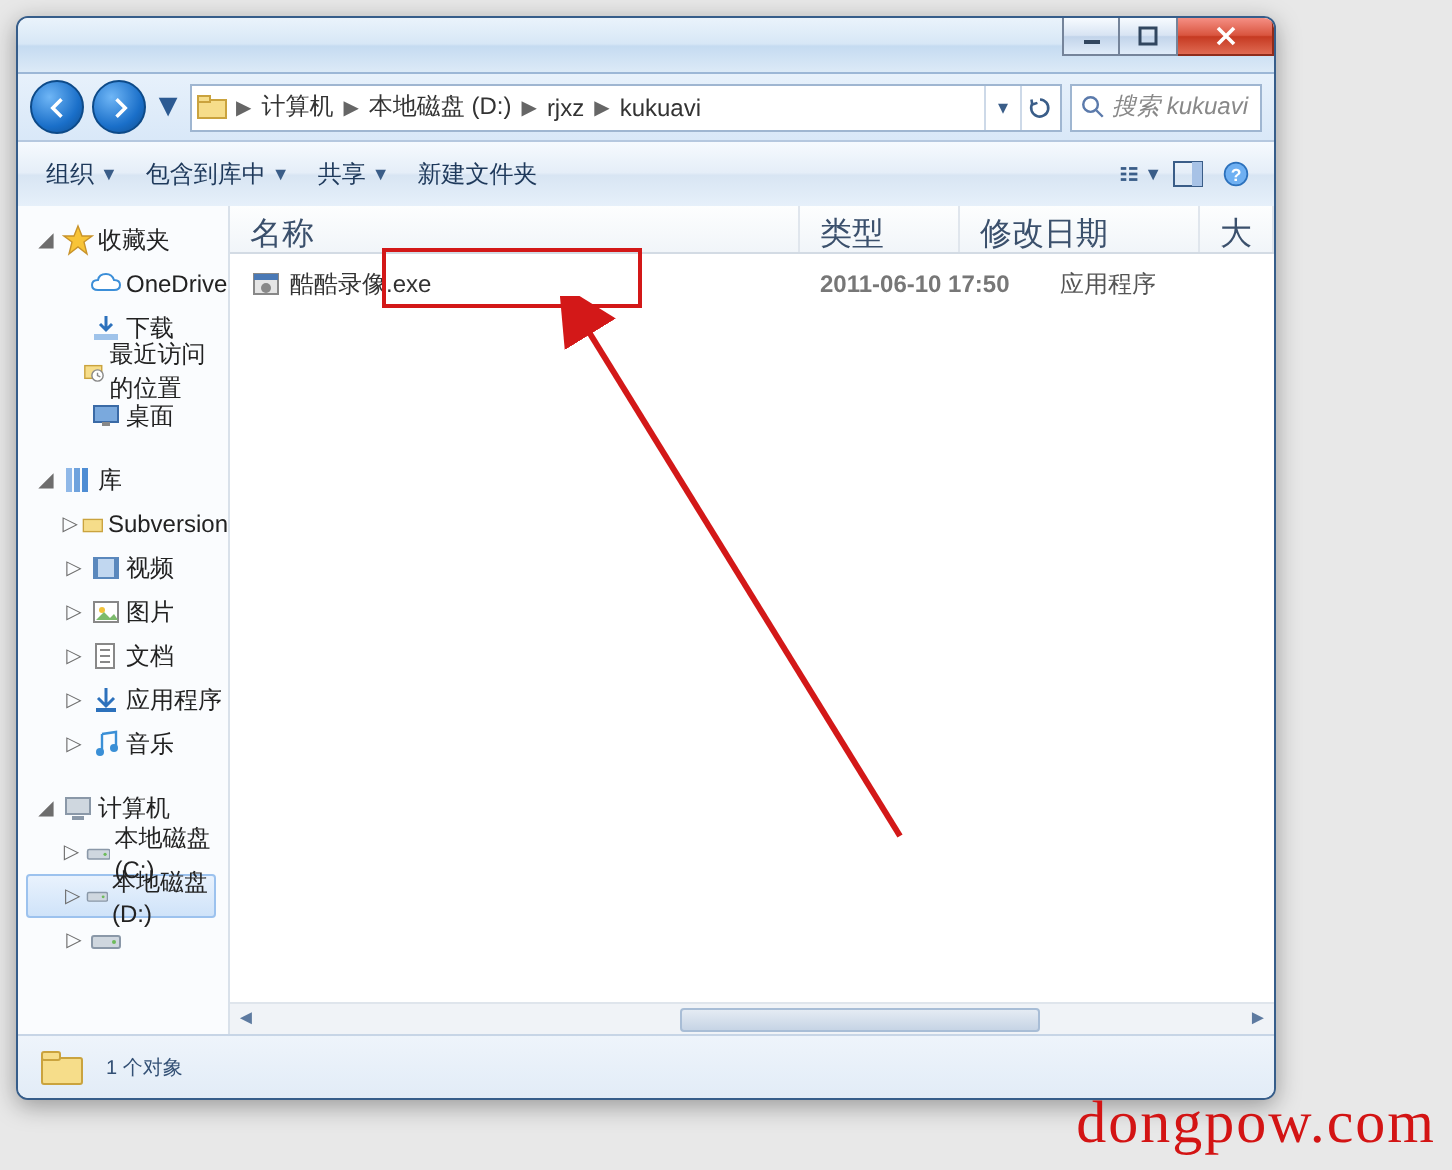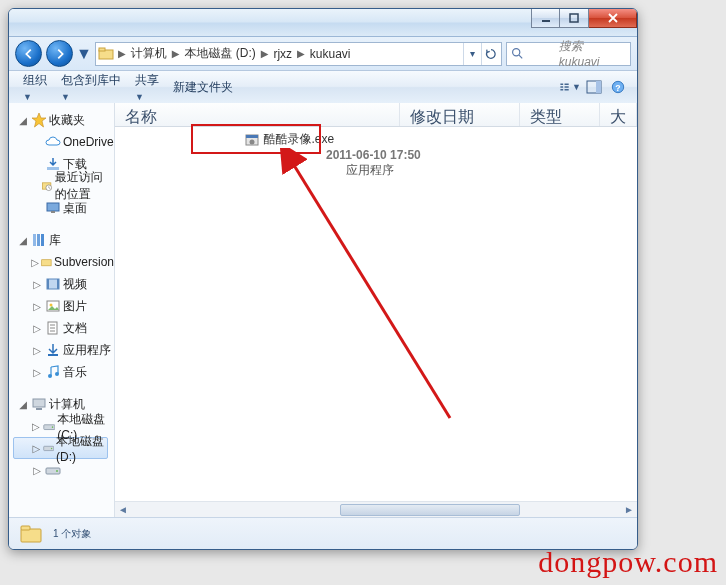--- a/index.html
+++ b/index.html
@@ -20,25 +20,25 @@
   .navbtn svg { width:14px; height:14px; fill:#fff; }
   .hist-drop { width:14px; height:20px; display:flex; align-items:center; justify-content:center; color:#2c5a92; }
 
   .addrbar { flex:1; height:24px; background:#fff; border:1px solid #9fb6d1; display:flex; align-items:center; padding:0 2px; font-size:12px; color:#333; }
   .addrbar .seg { display:flex; align-items:center; padding:0 3px; height:100%; }
   .addrbar .chev { color:#666; padding:0 2px; font-size:10px; }
   .addrbar .folder-ico { width:16px; height:16px; margin-right:2px; }
   .addrbar .drop-end { margin-left:auto; display:flex; }
   .addrbar .end-btn { width:18px; height:22px; display:flex; align-items:center; justify-content:center; border-left:1px solid #cdd9e8; color:#3a5d88; font-size:10px;}
 
-  .searchbox { width:125px; height:24px; background:#fff; border:1px solid #9fb6d1; display:flex; align-items:center; padding:0 4px; font-size:12px; color:#888; font-style:italic;gap:32px; }
+  .searchbox { width:96px; height:24px; background:#fff; border:1px solid #9fb6d1; display:flex; align-items:center; padding:0 4px; font-size:12px; color:#888; font-style:italic; }
   .searchbox svg { width:13px; height:13px; margin-right:3px; fill:none; stroke:#5b7aab; stroke-width:1.5;}
 
   .toolbar { height:32px; background:linear-gradient(#f6fafe,#e5eef8 48%,#d8e5f3 52%,#e6f0fa); border-bottom:1px solid #bfced f; display:flex; align-items:center; padding:0 8px; font-size:12px; color:#1e395b; gap:2px; }
-  .toolbar .tbitem { display:flex; align-items:flex-start; gap:3px; padding:2px 6px;flex-direction:column; }
+  .toolbar .tbitem { display:flex; align-items:center; gap:3px; padding:2px 6px; }
   .toolbar .tbitem .dd { font-size:9px; color:#3a5d88; }
   .toolbar .spacer { flex:1; }
   .toolbar .ticon { width:22px; height:22px; display:flex; align-items:center; justify-content:center; color:#3a5d88; }
 
   .body { display:flex; height: calc(100% - 28px - 34px - 32px - 32px); }
   .sidebar { width:170px; border-right:1px solid #d9e1ea; overflow:auto; padding:6px 0 6px 4px; font-size:12px; color:#222; background:#fafcfe; }
   .tree-item { display:flex; align-items:center; height:22px; padding-left:4px; gap:2px; }
   .tree-item .exp { width:12px; text-align:center; color:#6d6d6d; font-size:10px; }
   .tree-item .ico { width:16px; height:16px; display:flex; align-items:center; justify-content:center; }
   .tree-item.sel { background:linear-gradient(#e9f2fd,#cfe3f9); border:1px solid #9cc2ee; border-radius:2px; margin-right:6px; }
@@ -47,21 +47,21 @@
 
   .main { flex:1; display:flex; flex-direction:column; }
   .colhdr { height:24px; background:linear-gradient(#fdfefe,#f1f5f9); border-bottom:1px solid #d3dbe4; display:flex; font-size:16px; color:#3b506c; }
   .colhdr .col { padding:4px 10px; border-right:1px solid #e0e6ed; }
   .colhdr .col.name { width:285px; }
   .colhdr .col.date { width:120px; }
   .colhdr .col.type { width:80px; }
   .colhdr .col.size { flex:1; }
 
   .filelist { flex:1; background:#fff; position:relative; padding-top:4px; font-size:12px; color:#333; }
-  .filerow { display:flex; align-items:center; height:22px;flex-direction:column; }
+  .filerow { display:flex; align-items:center; height:22px; }
   .filerow .cell { padding:0 10px; }
   .filerow .cell.name { width:285px; display:flex; align-items:center; gap:4px; }
   .filerow .cell.date { width:120px; color:#777;font-weight:bold; }
   .filerow .cell.type { width:80px; color:#555; }
   .filerow .cell.size { flex:1; text-align:right; color:#555; }
   .filerow .ficon { width:16px; height:16px; }
 
   .red-rect { position:absolute; border:2px solid #d31818; pointer-events:none; }
   .red-arrow { position:absolute; pointer-events:none; }
 
@@ -369,22 +369,22 @@
                 <circle cx="12" cy="9" r="1" fill="#6dbb5b"></circle>
               </svg>
             </span>
           </div>
       </div>
     </div>
 
     <div class="main">
       <div class="colhdr">
         <div class="col name">名称</div>
+        <div class="col type">类型</div>
         <div class="col date">修改日期</div>
-        <div class="col type">类型</div>
         <div class="col size">大小</div>
       </div>
 
       <div class="filelist">
 
         <div class="filerow">
           <div class="cell name">
             <span class="ficon">
               <svg viewBox="0 0 16 16">
                   <rect x="2" y="3" width="12" height="10" fill="#e5e5e5" stroke="#888"></rect>

